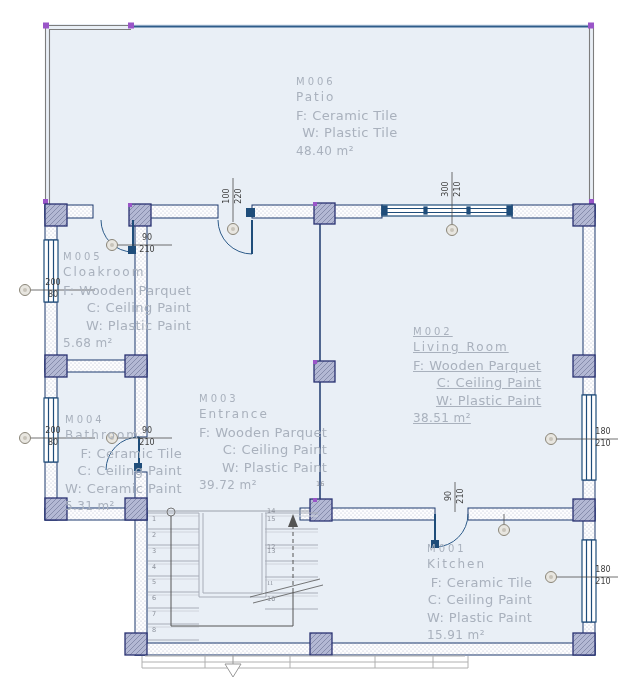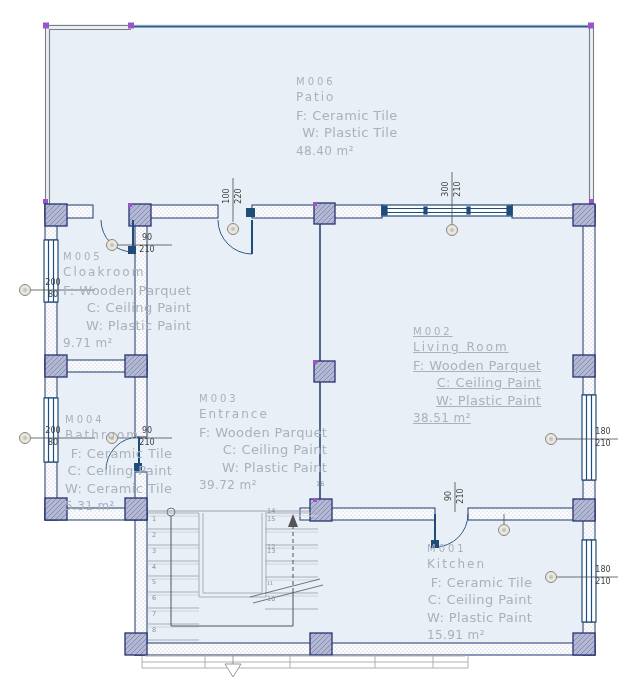--- a/index.html
+++ b/index.html
@@ -267,29 +267,29 @@
   <div class="rline">W: Plastic Tile</div>
   <div class="rarea">48.40 m²</div>
 </div>
 
 <div class="room-label" style="left:63px;top:251px;">
   <div class="rid">M005</div>
   <div class="rname">Cloakroom</div>
   <div class="rline">F: Wooden Parquet</div>
   <div class="rline">C: Ceiling Paint</div>
   <div class="rline">W: Plastic Paint</div>
-  <div class="rarea">9.71 m²</div>
+  <div class="rarea">5.68 m²</div>
 </div>
 
 <div class="room-label" style="left:65px;top:398px;margin-top:16px;">
   <div class="rid">M004</div>
   <div class="rname">Bathroom</div>
   <div class="rline">F: Ceramic Tile</div>
   <div class="rline">C: Ceiling Paint</div>
-  <div class="rline">W: Ceramic Tile</div>
+  <div class="rline">W: Ceramic Paint</div>
   <div class="rarea">5.31 m²</div>
 </div>
 
 <div class="room-label" style="left:199px;top:393px;">
   <div class="rid">M003</div>
   <div class="rname">Entrance</div>
   <div class="rline">F: Wooden Parquet</div>
   <div class="rline">C: Ceiling Paint</div>
   <div class="rline">W: Plastic Paint</div>
   <div class="rarea">39.72 m²</div>

